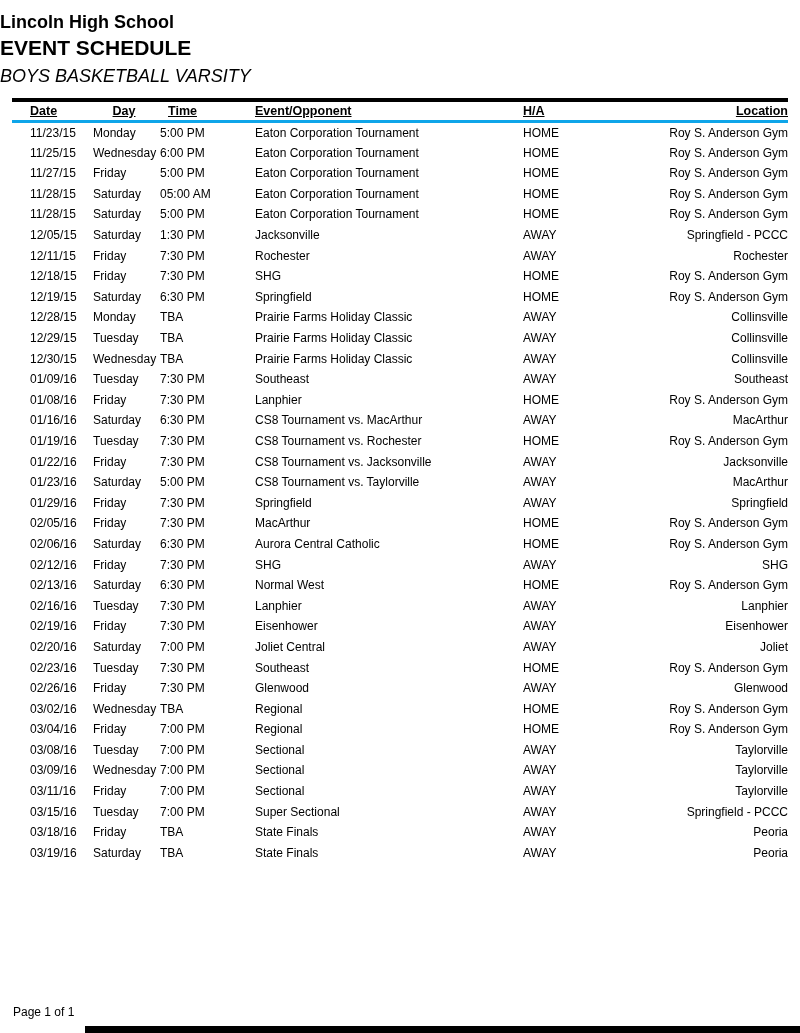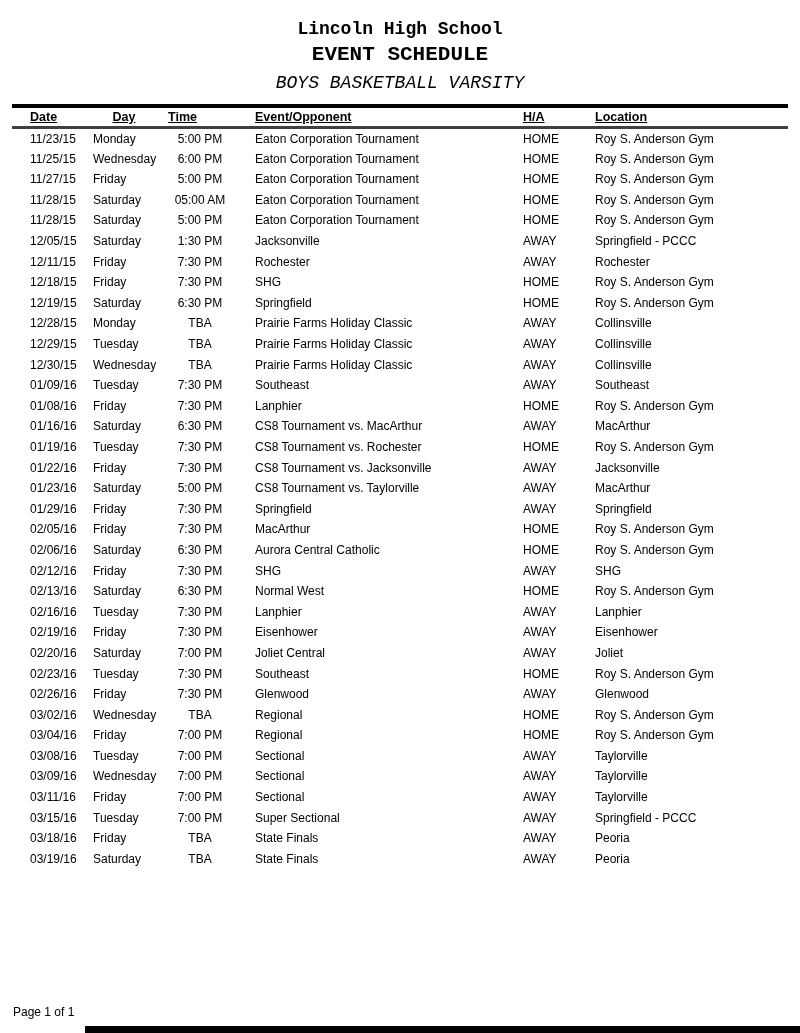--- a/index.html
+++ b/index.html
@@ -7,34 +7,34 @@
   body {
     width: 800px;
     height: 1033px;
     position: relative;
     font-family: "Liberation Sans", sans-serif;
     color: #000;
     overflow: hidden;
   }
   .page { position: absolute; inset: 0; }
 
-  .titles { text-align: center; padding-top: 19px; font-family: Liberation Mono, monospace; }
+  .titles { padding-top: 12px; }
   .school-name { font-size: 18px; font-weight: bold; line-height: 1.2; }
   .schedule-title { font-size: 21px; font-weight: bold; line-height: 1.2; margin-top: 1px; }
   .team-subtitle { font-size: 18px; font-style: italic; margin-top: 6px; }
 
   table.schedule {
     border-collapse: collapse;
     table-layout: fixed;
     width: 776px;
     margin: 11px 12px 0 12px;
   }
   thead tr {
     border-top: 4px solid #000;
-    border-bottom: 3px solid #404040;
+    border-bottom: 3px solid #0ea5e9;
   }
   th {
     font-size: 12.5px;
     font-weight: bold;
     height: 22px;
     vertical-align: middle;
     text-align: left;
     white-space: nowrap;
   }
   th .hdr { text-decoration: underline; }
@@ -50,24 +50,24 @@
   .c-day   { width: 72px; }
   .c-time  { width: 80px; }
   .c-event { width: 270px; }
   .c-ha    { width: 72px; }
   .c-loc   { width: 206px; }
 
   th.c-date, td.c-date { padding-left: 18px; text-align: left; }
   th.c-day  { text-align: center; }
   td.c-day  { padding-left: 5px; text-align: left; }
   th.c-time { padding-left: 8px; text-align: left; }
-  td.c-time { text-align: center; }
+  td.c-time { }
   th.c-event, td.c-event { padding-left: 15px; text-align: left; }
   th.c-ha, td.c-ha { padding-left: 13px; text-align: left; }
-  th.c-loc, td.c-loc { padding-left: 13px; text-align: left; }
+  th.c-loc, td.c-loc { padding-left: 13px; text-align: right; }
 
   .footer-label {
     position: absolute;
     left: 13px;
     bottom: 14px;
     font-size: 12px;
   }
   .bottom-bar {
     position: absolute;
     left: 85px;

